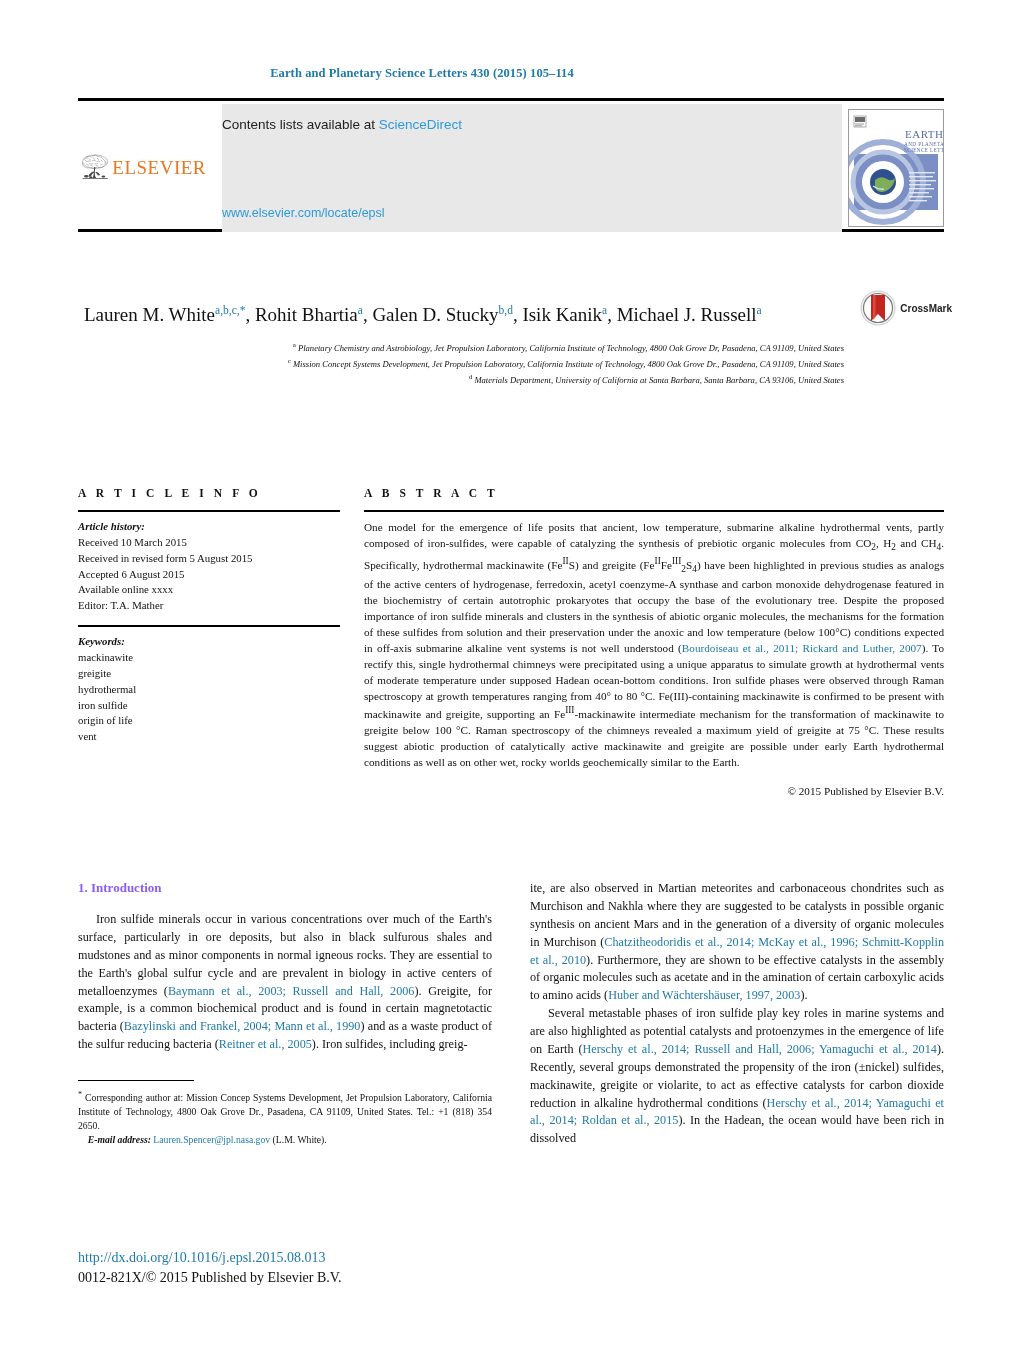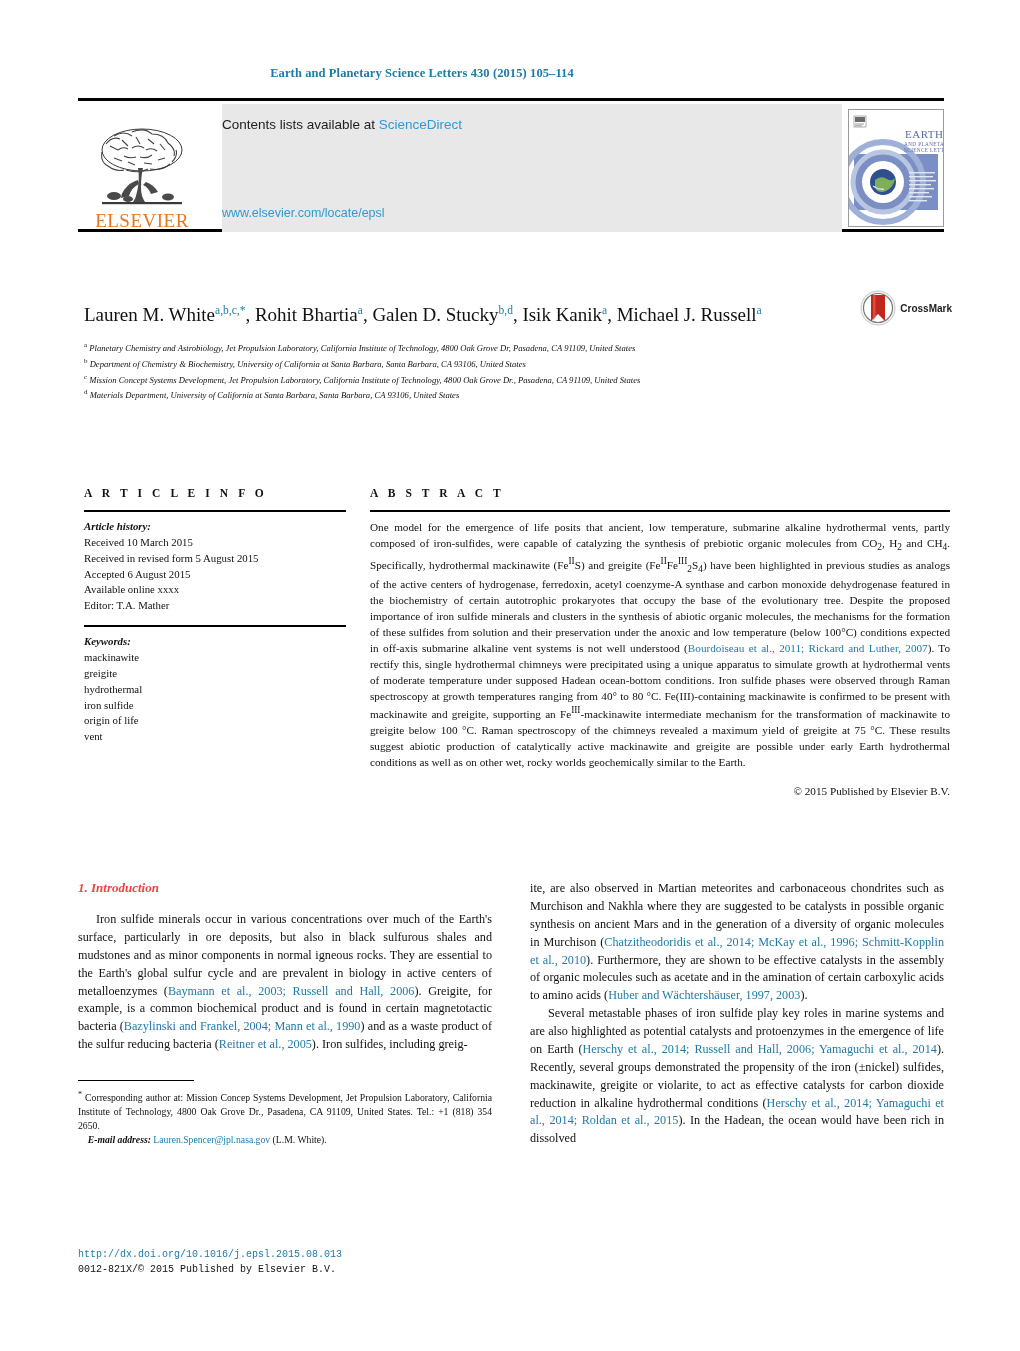--- a/index.html
+++ b/index.html
@@ -49,21 +49,20 @@
   .masthead-inner {
     display: flex;
     align-items: stretch;
     height: 128px;
     padding-top: 3px;
   }
   .elsevier-logo {
     width: 128px;
     flex: 0 0 128px;
     display: flex;
-    flex-direction: column;
     align-items: center;
     justify-content: flex-end;
     padding-bottom: 2px;
   }
   .tree-svg { display:block; }
   .elsevier-word {
     font-family: "Liberation Serif", serif;
     font-size: 19px;
     letter-spacing: .5px;
     color: #E87722;
@@ -131,20 +130,21 @@
     color: #111;
   }
   .authors sup { font-size: 11.5px; color: #1f7aa8; }
   .authors sup.star { color: #1f7aa8; }
   .affils {
     margin-top: 12px;
     font-size: 8.6px;
     font-style: italic;
     line-height: 1.62;
     color: #111;
+    text-align: right;
   }
   .affils sup { font-style: normal; font-size: 7px; }
 
   .crossmark {
     position: absolute;
     top: 290px;
     right: 68px;
     display: flex;
     align-items: center;
     gap: 4px;
@@ -153,21 +153,21 @@
     font-family: "Liberation Sans", sans-serif;
     font-size: 10px;
     font-weight: bold;
     color: #222;
   }
 
   
   .info-abstract {
     position: absolute;
     top: 487px;
-    left: 84px;
+    left: 78px;
     width: 866px;
     display: flex;
   }
   .col-info { width: 262px; flex: 0 0 262px; }
   .col-gap  { width: 24px; flex: 0 0 24px; }
   .col-abs  { flex: 1 1 auto; }
 
   .sec-head {
     font-family: "Liberation Serif", serif;
     font-size: 11.5px;
@@ -208,23 +208,22 @@
     top: 880px;
     left: 78px;
     width: 866px;
     display: flex;
   }
   .bcol { width: 414px; flex: 0 0 414px; position: relative; }
   .bgap { width: 38px; flex: 0 0 38px; }
   .section-title {
     font-size: 13px;
     font-weight: bold;
-    color: #ef4444;
+    color: #8b5cf6;
     margin: 0 0 15px 0;
-    font-style: italic;
   }
   .para {
     font-size: 12.2px;
     line-height: 1.465;
     text-align: justify;
     color: #111;
     margin: 0;
     text-indent: 18px;
   }
   .para.noindent { text-indent: 0; }
@@ -242,23 +241,22 @@
     color: #111;
     margin: 0;
   }
   .footnote .lnk { color: #1f7aa8; }
   .footnote .it { font-style: italic; font-weight: bold; }
 
   .doi-block {
     position: absolute;
     left: 78px;
     top: 1248px;
-    font-size: 10px;
+    font-size: 14px;
     line-height: 1.45;
-    font-family: Liberation Mono, monospace;
   }
   .doi-block .doi { color: #1f7aa8; }
   .doi-block .issn { color: #111; }
 </style>
 </head>
 <body>
 
 <div class="page">
 
   <div class="running-head">Earth and Planetary Science Letters 430 (2015) 105–114</div>
@@ -341,21 +339,20 @@
   </div>
 
   <div class="title-block">
 
     <div class="authors">
       <span><span>Lauren M. White</span><sup>a,b,c,</sup><sup class="star">*</sup></span>, <span><span>Rohit Bhartia</span><sup>a</sup></span>, <span><span>Galen D. Stucky</span><sup>b,d</sup></span>, <span><span>Isik Kanik</span><sup>a</sup></span>, <span><span>Michael J. Russell</span><sup>a</sup></span>
     </div>
 
     <div class="affils">
       <div><sup>a</sup> <span>Planetary Chemistry and Astrobiology, Jet Propulsion Laboratory, California Institute of Technology, 4800 Oak Grove Dr, Pasadena, CA 91109, United States</span></div>
-      <div><sup>b</sup> <span>Department of Chemistry &amp; Biochemistry, University of California at Santa Barbara, Santa Barbara, CA 93106, United States</span></div>
       <div><sup>c</sup> <span>Mission Concept Systems Development, Jet Propulsion Laboratory, California Institute of Technology, 4800 Oak Grove Dr., Pasadena, CA 91109, United States</span></div>
       <div><sup>d</sup> <span>Materials Department, University of California at Santa Barbara, Santa Barbara, CA 93106, United States</span></div>
     </div>
   </div>
 
   <div class="info-abstract">
 
     <div class="col-info">
       <div class="sec-head">A R T I C L E   I N F O</div>
       <div class="rule-thick"></div>

